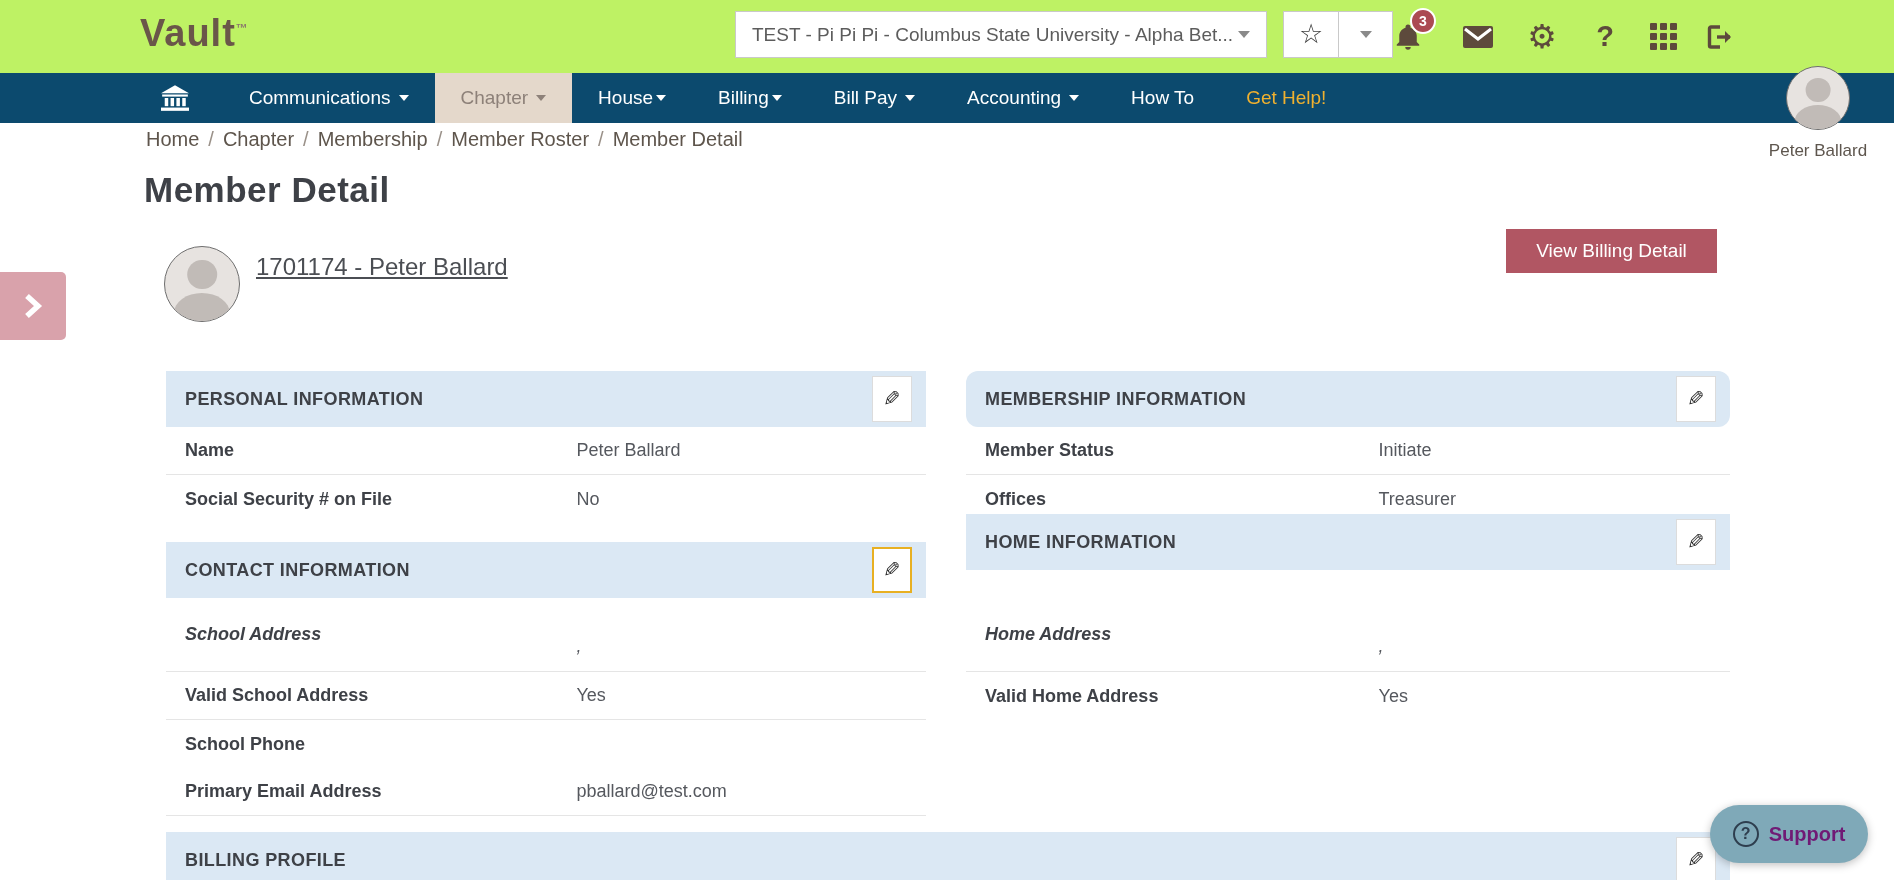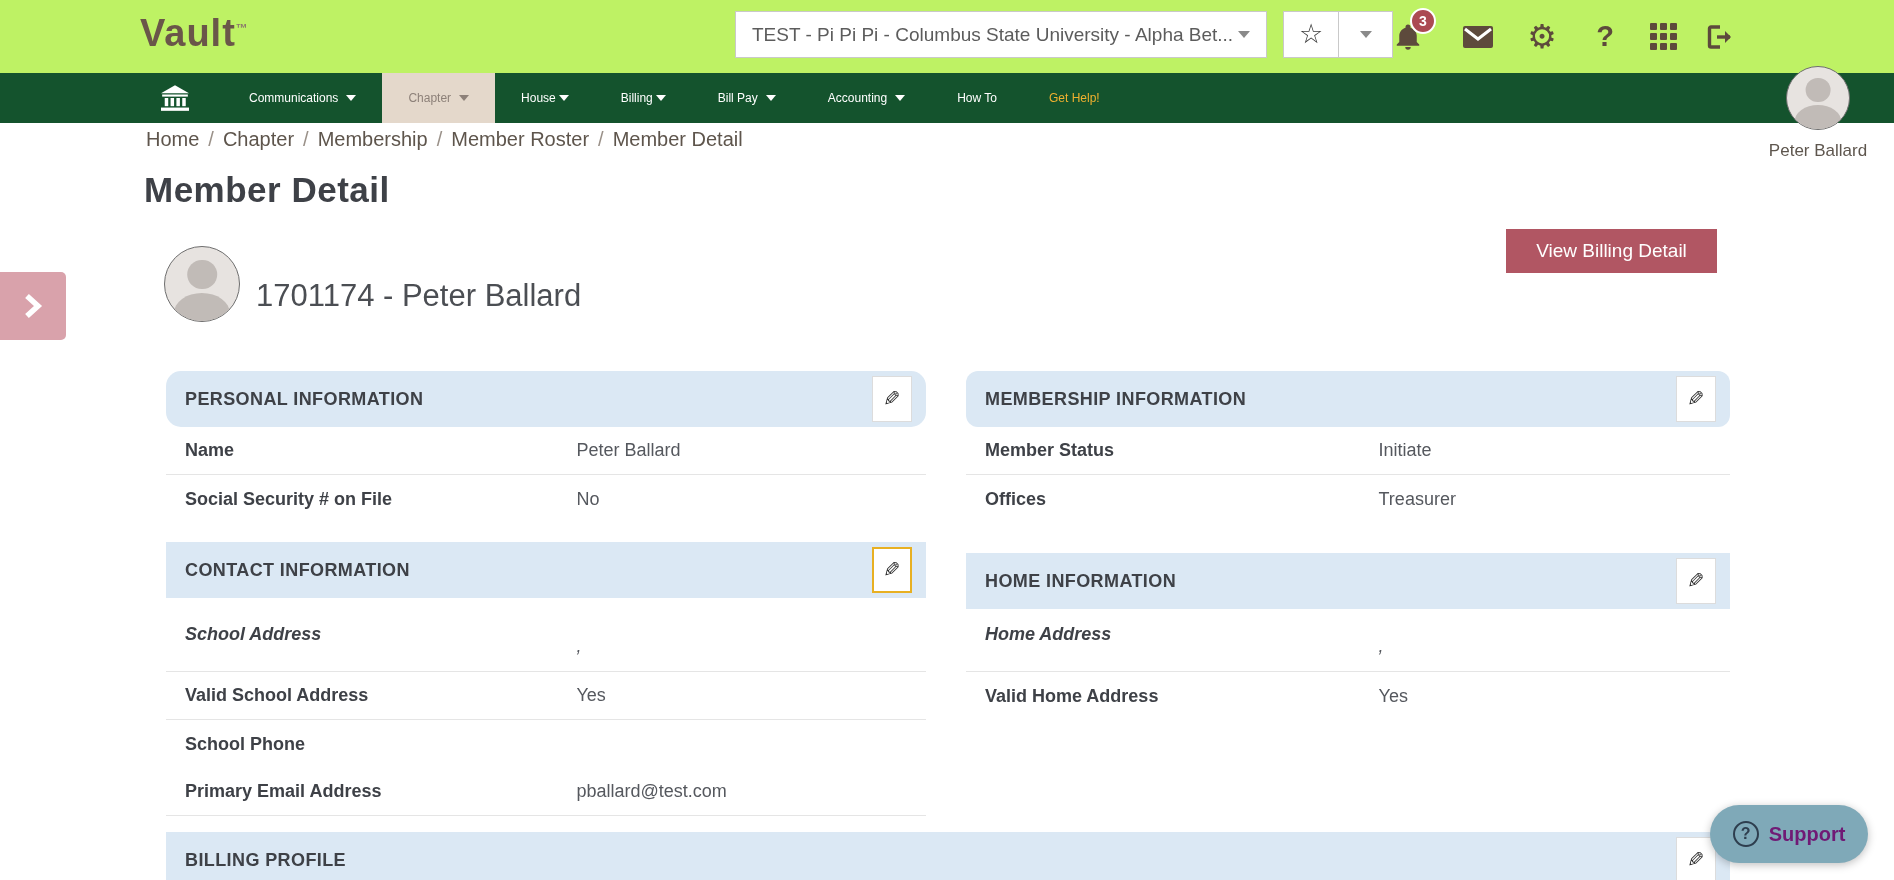--- a/index.html
+++ b/index.html
@@ -40,22 +40,22 @@
     display:flex; align-items:center; justify-content:center; border:2px solid #fff; }
   .env-wrap { left:1462px; width:32px; }
   .gear-wrap { left:1524px; width:36px; font-size:33px; }
   .q-wrap { left:1592px; width:26px; font-size:29px; font-weight:bold; }
   .grid-wrap { left:1650px; width:27px; }
   .grid-icon { display:grid; grid-template-columns:repeat(3,7px); grid-template-rows:repeat(3,7px); gap:3px; }
   .grid-icon i { background:#5d4a3c; border-radius:1px; }
   .logout-wrap { left:1706px; width:30px; }
 
   
-  .navbar { position:absolute; top:73px; left:0; width:100%; height:50px; background:#14532d;
-    display:flex; align-items:stretch; color:#fff; font-size:12px; }
+  .navbar { position:absolute; top:73px; left:0; width:100%; height:50px; background:#0c4a6e;
+    display:flex; align-items:stretch; color:#fff; font-size:19px; }
   .bank-icon { display:flex; align-items:center; margin-left:161px; }
   .nav-item { display:flex; align-items:center; padding:0 26px; cursor:pointer; white-space:nowrap; }
   .nav-item .caret-down { margin-left:8px; }
   .nav-item.tight .caret-down { margin-left:3px; }
   .nav-item.first { margin-left:34px; }
   .nav-item.active { background:#e4d8cb; color:#8d8179; }
   .nav-item.gold { color:#f0b12f; }
 
   .nav-avatar { position:absolute; left:1786px; top:66px; width:64px; height:64px; z-index:5; }
   .avatar-circle { position:relative; width:100%; height:100%; border-radius:50%;
@@ -72,21 +72,21 @@
   .breadcrumb .sep { margin:0 9px; color:#9a9189; }
   .breadcrumb .crumb { cursor:pointer; }
   .page-title { position:absolute; left:144px; top:170px; font-size:35px; font-weight:bold; color:#3e4147; letter-spacing:0.5px; }
 
   
   .slide-tab { position:absolute; left:0; top:272px; width:66px; height:68px; background:#d9a2ab;
     border-radius:0 5px 5px 0; display:flex; align-items:center; justify-content:center; cursor:pointer; }
 
   
   .member-avatar { position:absolute; left:164px; top:246px; width:76px; height:76px; }
-  .member-heading { position:absolute; left:256px; top:278px; font-size:31px; color:#4b4e53; }
+  .member-heading { position:absolute; left:256px; top:253px; font-size:24px; color:#4b4e53;text-decoration:underline; }
   .view-billing-btn { position:absolute; left:1506px; top:229px; width:211px; height:44px;
     background:#b15663; color:#fff; font-size:19px; border:none; cursor:pointer;
     display:flex; align-items:center; justify-content:center; font-family:inherit; }
 
   
   .panel-header { position:absolute; height:56px; background:#dbe8f4; display:flex; align-items:center;
     padding:0 19px; font-size:18px; font-weight:bold; color:#3e4147; letter-spacing:0.4px; }
   .pencil-btn { position:absolute; right:14px; top:5px; width:40px; height:46px; background:#fff;
     border:1px solid #dcdcdc; display:flex; align-items:center; justify-content:center;
     cursor:pointer; font-size:21px; color:#2f2f2f; }
@@ -243,21 +243,21 @@
 
 <div class="member-avatar">
   <div class="avatar-circle">
       <div class="head"></div>
       <div class="shoulders"></div>
     </div>
 </div>
 <div class="member-heading">1701174 - Peter Ballard</div>
 <button class="view-billing-btn">View Billing Detail</button>
 
-<div class="panel-header" style="left:166px; top:371px; width:760px;border-radius:15px;">
+<div class="panel-header" style="left:166px; top:371px; width:760px;">
   <span>PERSONAL INFORMATION</span>
   <button class="pencil-btn">
     <span class="pencil-glyph">✎</span>
   </button>
 </div>
 <div class="rows" style="left:166px; top:427px; width:760px;">
   <div class="info-row">
     <span class="info-label">Name</span>
     <span class="info-value">Peter Ballard</span>
   </div>
@@ -302,21 +302,21 @@
   <div class="info-row last">
     <span class="info-label">School Phone</span>
     <span class="info-value"></span>
   </div>
   <div class="info-row">
     <span class="info-label">Primary Email Address</span>
     <span class="info-value">pballard@test.com</span>
   </div>
 </div>
 
-<div class="panel-header" style="left:966px; top:553px; width:764px;">
+<div class="panel-header" style="left:966px; top:514px; width:764px;">
   <span>HOME INFORMATION</span>
   <button class="pencil-btn">
     <span class="pencil-glyph">✎</span>
   </button>
 </div>
 <div class="rows" style="left:966px; top:598px; width:764px;">
   <div class="info-row addr">
     <span class="info-label">Home Address</span>
     <span class="info-value">,</span>
   </div>

